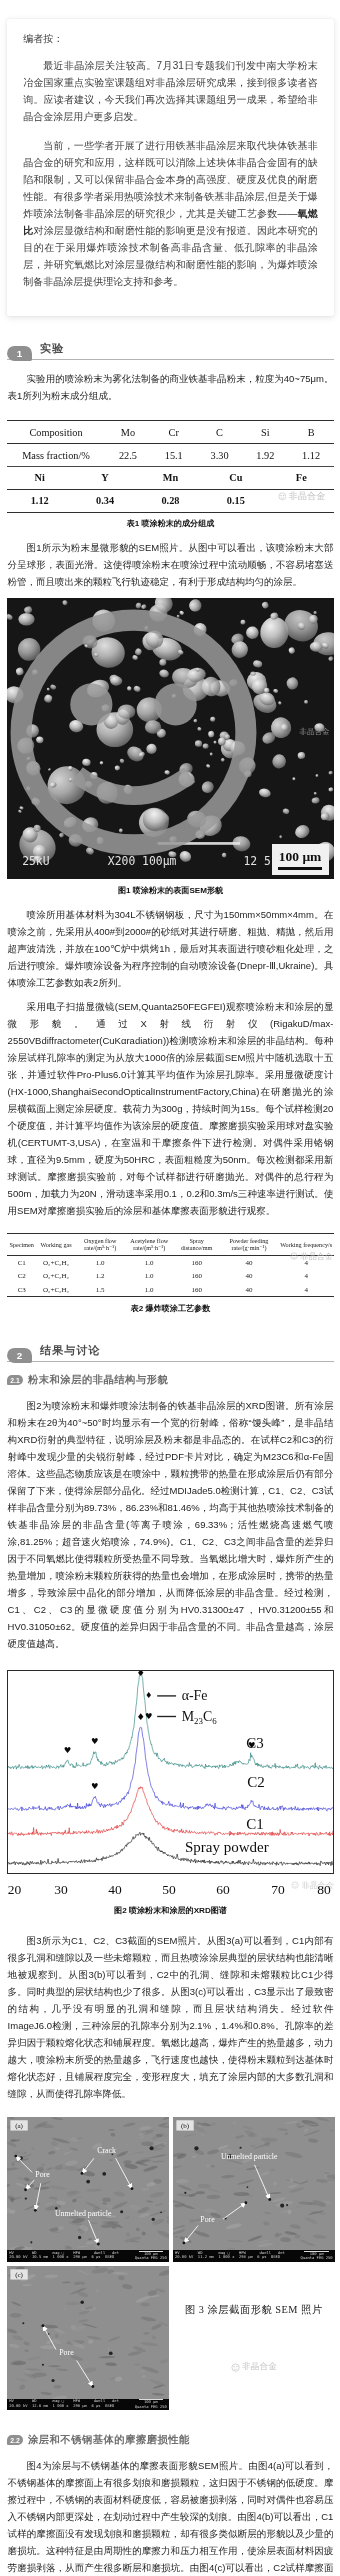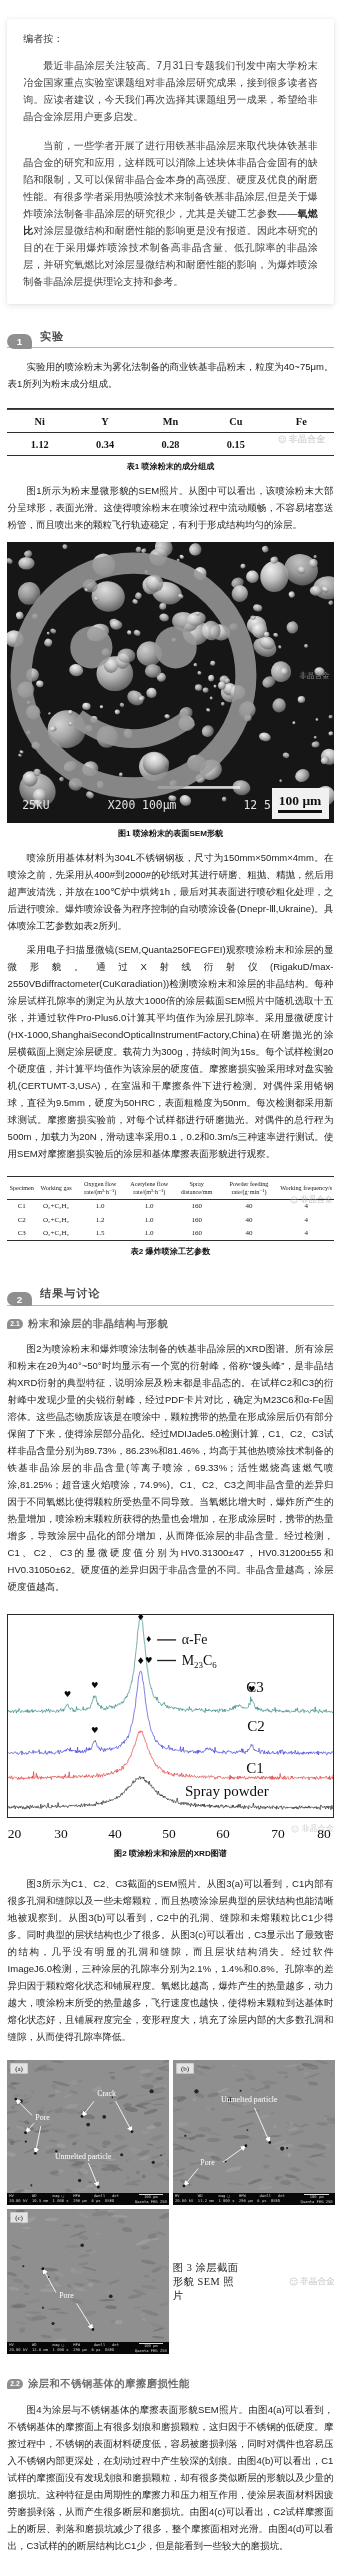--- a/index.html
+++ b/index.html
@@ -4,21 +4,21 @@
 <style>
   html,body{margin:0;padding:0;background:#fff;}
   body{width:341px;font-family:"Liberation Sans","DejaVu Sans",sans-serif;color:#1d1d1d;}
   .page{width:341px;overflow:hidden;background:#fff;padding-bottom:14px;}
 
   
   .card{margin:19px 7px 0;padding:13px 16.3px 14px;background:#fff;border-radius:1.6px;
         box-shadow:0 0 1.1px rgba(0,0,0,.16),0 1.6px 6.5px rgba(0,0,0,.10);}
   .ed-label{font-size:10px;color:#3c3c3c;margin:0 0 11px;}
   .ed-p{font-size:10px;line-height:17px;color:#3c3c3c;text-align:justify;text-indent:2em;margin:0 0 12px;}
-  .ed-p:last-child{margin-bottom:0;}
+  .ed-p:last-child{margin-bottom:12px;}
   .ed-p b{font-weight:bold;color:#2d2d2d;}
 
   
   .h1sec{position:relative;margin:25px 7px 0;display:flex;align-items:flex-end;border-bottom:0.8px solid #b3b3b3;padding-bottom:3.3px;}
   .pill{display:inline-flex;align-items:center;justify-content:center;min-width:25px;height:14.6px;background:#8f8f8f;
         color:#fff;font-weight:bold;font-size:9.8px;border-radius:8.7px 8.7px 1.6px 8.7px;transform:translateY(4.9px);}
   .h1title{margin-left:8.1px;font-size:11px;font-weight:bold;color:#4c4c4c;letter-spacing:1.1px;}
 
   .h2sec{margin:11px 7px 0;display:flex;align-items:center;}
   .badge{background:#8f8f8f;color:#fff;font-weight:bold;font-size:6.8px;padding:1.6px 3.3px;border-radius:4.9px 4.9px 4.9px 1.1px;}
@@ -62,21 +62,21 @@
   .tickrow span.tk{position:absolute;top:8px;transform:translateX(-50%);}
 
   
   .fig3grid{margin:15px 7px 0;display:grid;grid-template-columns:162px 162px;gap:4.3px 3.8px;}
   .panel{position:relative;width:162px;}
   .panel svg{display:block;width:162px;height:133px;background:#8f8f8f;}
   .mstrip{height:11px;background:#070707;color:#d4d4d4;font-family:"DejaVu Sans Mono","Liberation Mono",monospace;
           font-size:3.8px;line-height:4.9px;display:flex;justify-content:space-between;padding:0.5px 2.2px 0;white-space:pre;}
   .mr{text-align:center;}
   .msc{display:inline-block;border-top:0.8px solid #dcdcdc;padding:0 5.4px;}
-  .fig3side{display:flex;align-items:center;justify-content:center;gap:44px;}
+  .fig3side{display:flex;flex-direction:column;align-items:center;justify-content:center;gap:44px;}
   .fig3cap{font-family:"Liberation Serif","DejaVu Serif",serif;font-size:10.3px;color:#1c1c1c;letter-spacing:0.5px;}
 
   
   .wm{display:inline-flex;align-items:center;gap:2.2px;color:#b9b9b9;font-size:8.1px;opacity:.85;white-space:nowrap;}
   .wm svg{flex:0 0 auto;}
   .wm-t1{position:absolute;right:8.7px;bottom:8.7px;font-size:9.2px;}
   .wm-t2{position:absolute;right:1.1px;top:17.3px;font-size:8.1px;}
   .wm-f1{position:absolute;right:4.3px;bottom:6.5px;font-size:7.6px;color:#9a9a9a;}
   .wm-tick{position:absolute;right:0;top:5.4px;font-size:8.1px;color:#c7c7c7;}
 </style>
@@ -92,20 +92,40 @@
   </section>
 
   <div class="h1sec">
     <span class="pill">1</span>
     <span class="h1title">实验</span>
   </div>
 
   <p class="para">实验用的喷涂粉末为雾化法制备的商业铁基非晶粉末，粒度为40~75μm。表1所列为粉末成分组成。</p>
 
   <div class="tbl1wrap">
+    <table class="t1a">
+      <tbody>
+          <tr>
+        <td>Composition</td>
+        <td>Mo</td>
+        <td>Cr</td>
+        <td>C</td>
+        <td>Si</td>
+        <td>B</td>
+      </tr>
+      <tr>
+        <td>Mass fraction/%</td>
+        <td>22.5</td>
+        <td>15.1</td>
+        <td>3.30</td>
+        <td>1.92</td>
+        <td>1.12</td>
+      </tr>
+    </tbody>
+      </table>
     <table class="t1b">
       <tbody>
           <tr>
         <td>Ni</td>
         <td>Y</td>
         <td>Mn</td>
         <td>Cu</td>
         <td>Fe</td>
       </tr>
       <tr>

